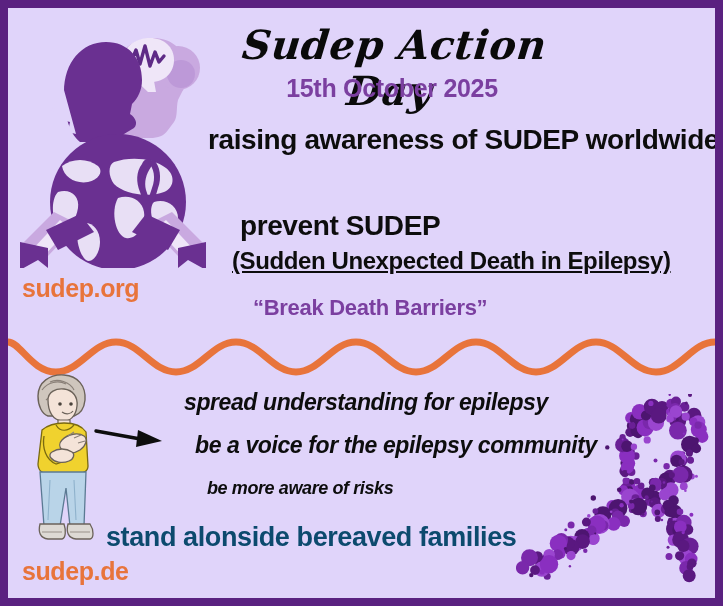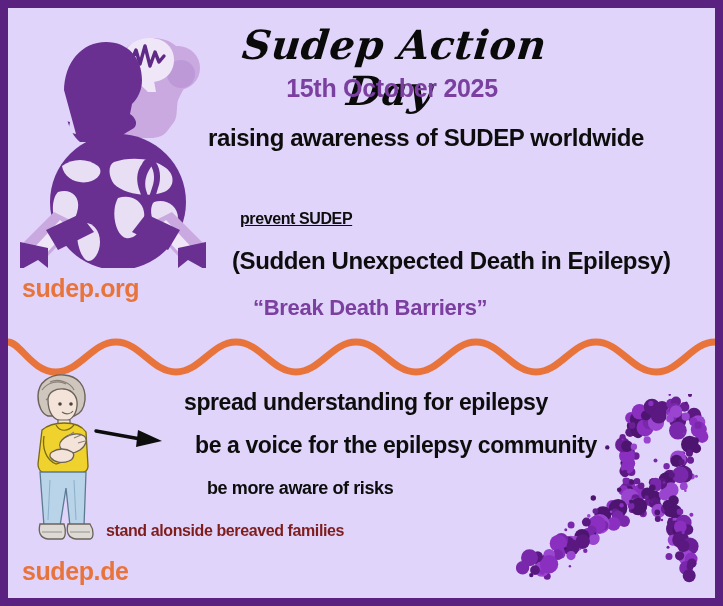--- a/index.html
+++ b/index.html
@@ -67,24 +67,24 @@
     letter-spacing: -0.3px;
   }
 
   .msg {
     position: absolute;
     font-weight: bold;
     color: #0d0d0d;
     letter-spacing: -0.4px;
     white-space: nowrap;
   }
-  .msg-1 { left: 200px; top: 116px; font-size: 24px; }
+  .msg-1 { left: 200px; top: 116px; font-size: 28px; }
   .msg-2 { left: 232px; top: 163px; font-size: 24px; }
-  .msg-3 { left: 232px; top: 202px; font-size: 16px; text-decoration: underline; }
-  .msg-4 { left: 224px; top: 239px; font-size: 24px; }
+  .msg-3 { left: 232px; top: 202px; font-size: 28px; }
+  .msg-4 { left: 224px; top: 239px; font-size: 24px; text-decoration: underline; }
 
   .slogan {
     position: absolute;
     left: 245px;
     top: 287px;
     font-size: 22px;
     font-weight: bold;
     color: #7b3fa0;
     letter-spacing: -0.3px;
     white-space: nowrap;
@@ -136,32 +136,33 @@
     width: 76px;
     height: 36px;
   }
 
   .msg-b {
     position: absolute;
     font-weight: bold;
     color: #0d0d0d;
     letter-spacing: -0.4px;
     white-space: nowrap;
+    font-style: italic;
   }
   .msg-b1 { left: 176px; top: 381px; font-size: 23px; }
   .msg-b2 { left: 163px; top: 424px; font-size: 23px; margin-left: 24px; }
   .msg-b3 { left: 199px; top: 470px; font-size: 18px; }
 
   .msg-purple {
     position: absolute;
     left: 98px;
     top: 514px;
-    font-size: 16px;
-    font-weight: bold;
-    color: #7f1d1d;
+    font-size: 27px;
+    font-weight: bold;
+    color: #0c4a6e;
     letter-spacing: -0.4px;
     white-space: nowrap;
   }
 
   .ribbon-art {
     position: absolute;
     left: 508px;
     top: 386px;
     width: 200px;
     height: 204px;

